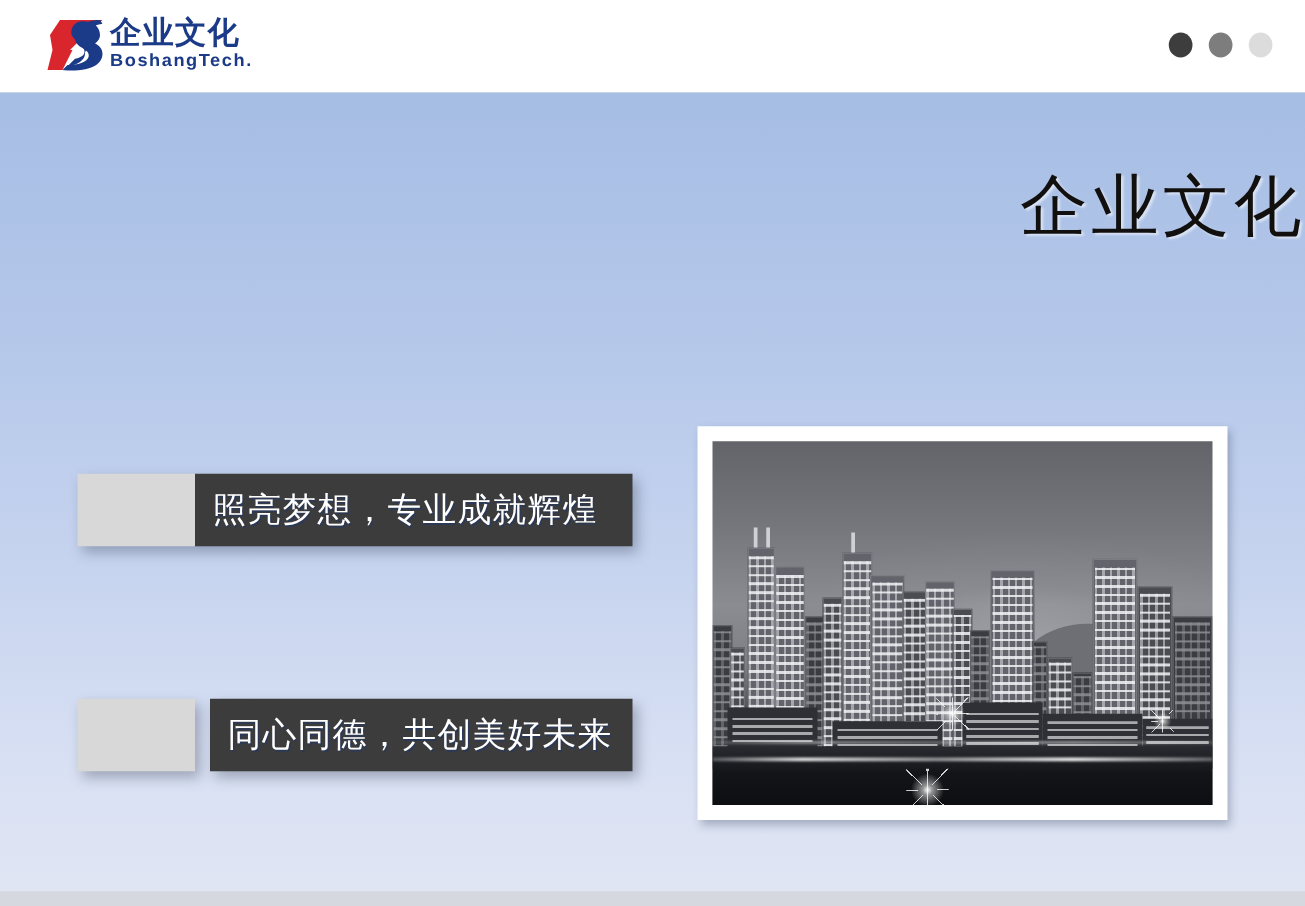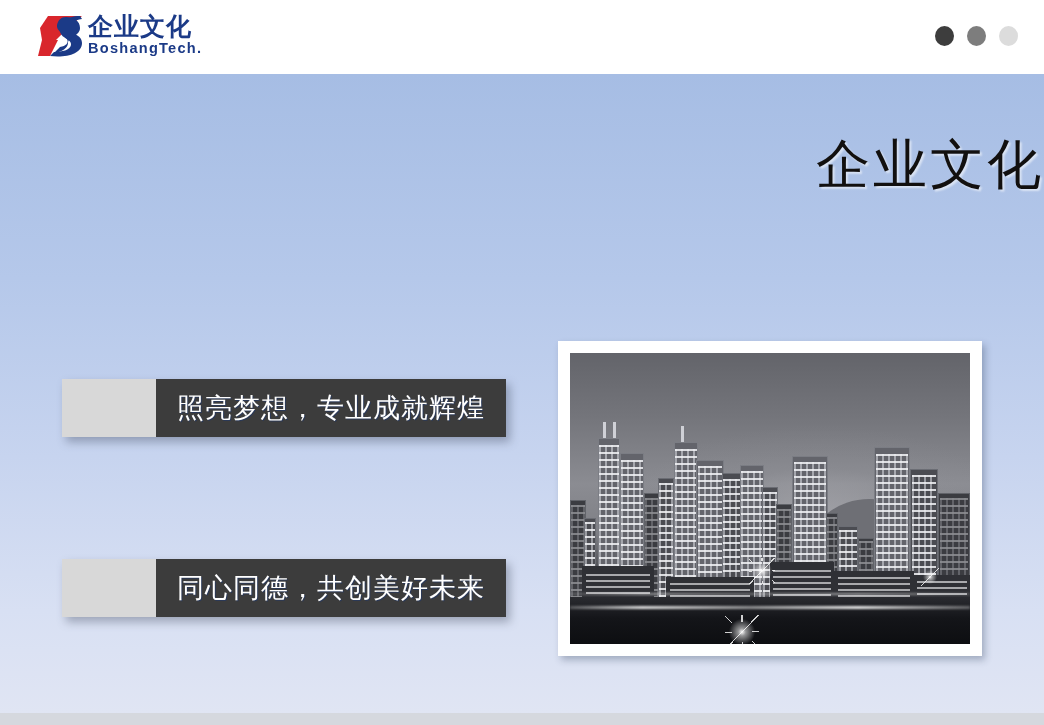--- a/index.html
+++ b/index.html
@@ -130,36 +130,36 @@
   .slogan-tab {
     width: 94px;
     background: #d8d8d8;
     flex: 0 0 auto;
   }
   .slogan-body {
     flex: 1 1 auto;
     background: #3c3c3c;
     display: flex;
     align-items: center;
-    justify-content: center;
+    justify-content: flex-start;
     padding: 0 14px;
     box-sizing: border-box;
   }
   .slogan-text {
     font-family: "Liberation Serif", serif;
     font-size: 27px;
     color: #ffffff;
     letter-spacing: 1px;
     white-space: nowrap;
     text-shadow: 1px 1px 0 rgba(30,55,110,0.55);
   }
 
   #slogan-0 { left: 62px;  top: 305px; width: 444px; height: 58px; }
   #slogan-1 { left: 33px;  top: 395px; width: 505px; height: 58px; }
-  #slogan-2 { left: 62px;  top: 485px; width: 444px; height: 58px; }
+  #slogan-2 { left: 62px;  top: 485px; width: 444px; height: 58px; gap: 12px; }
 
   
   .photo-frame {
     position: absolute;
     left: 558px;
     top: 267px;
     width: 424px;
     height: 315px;
     background: #ffffff;
     padding: 12px;

